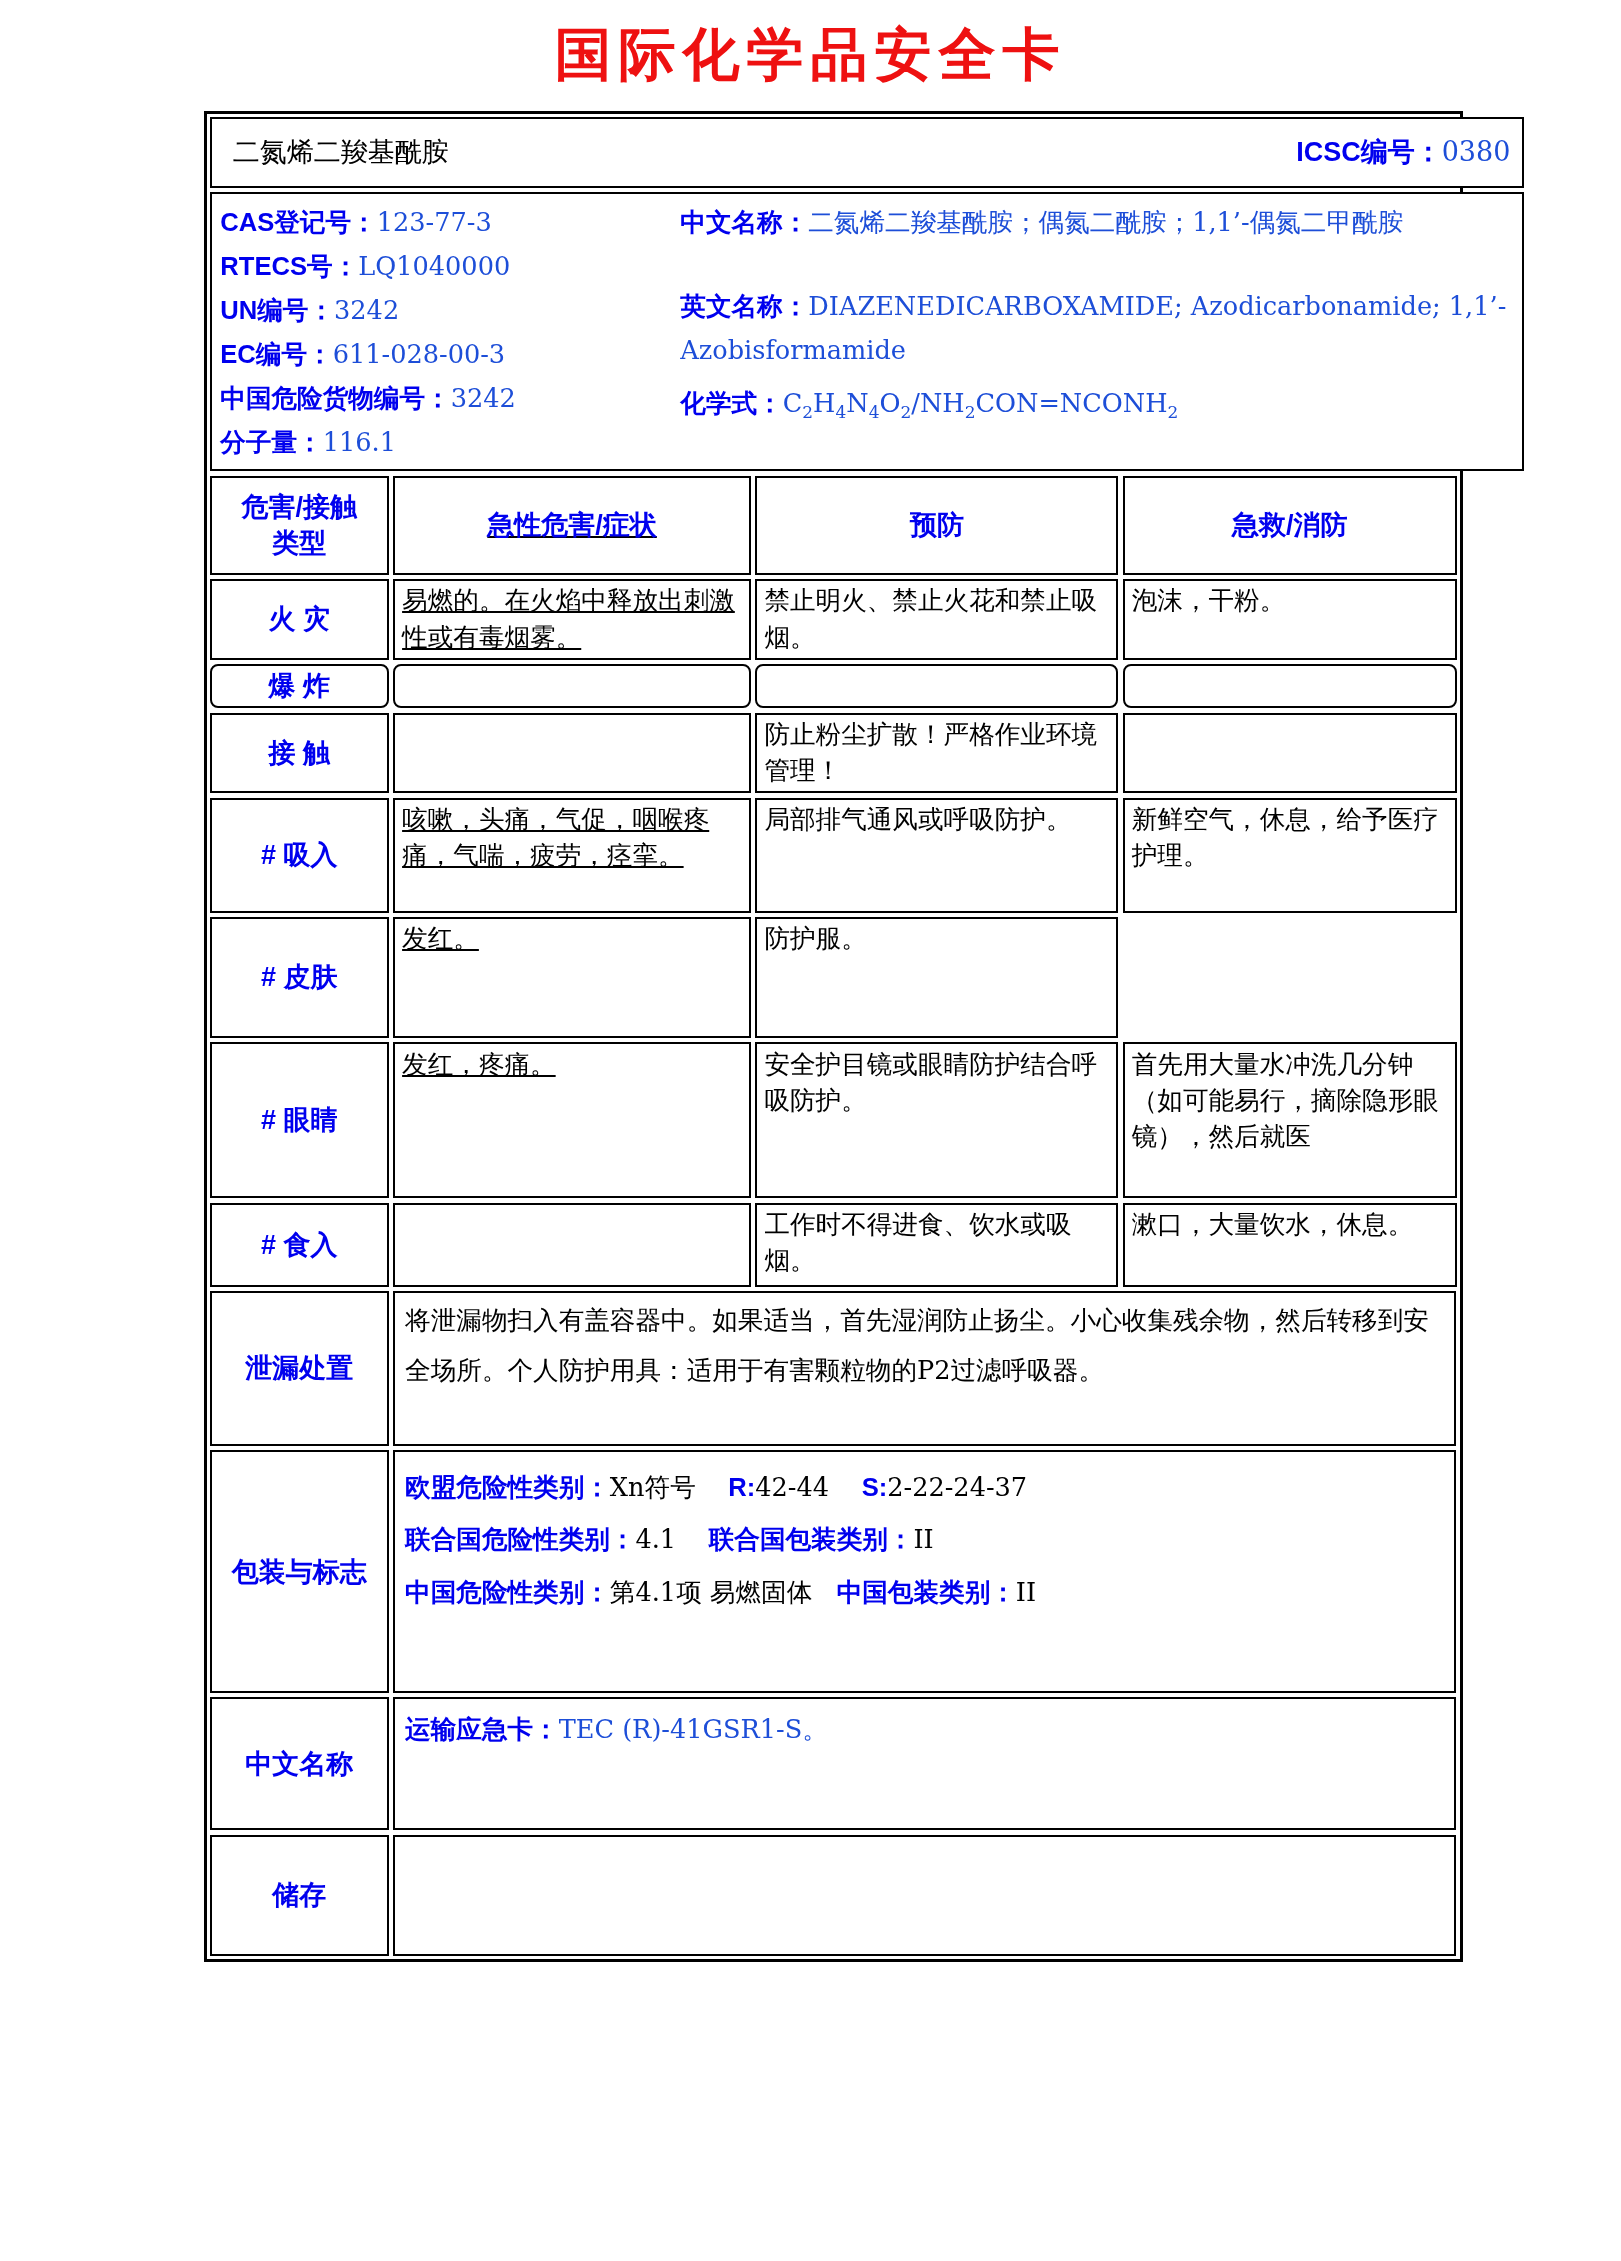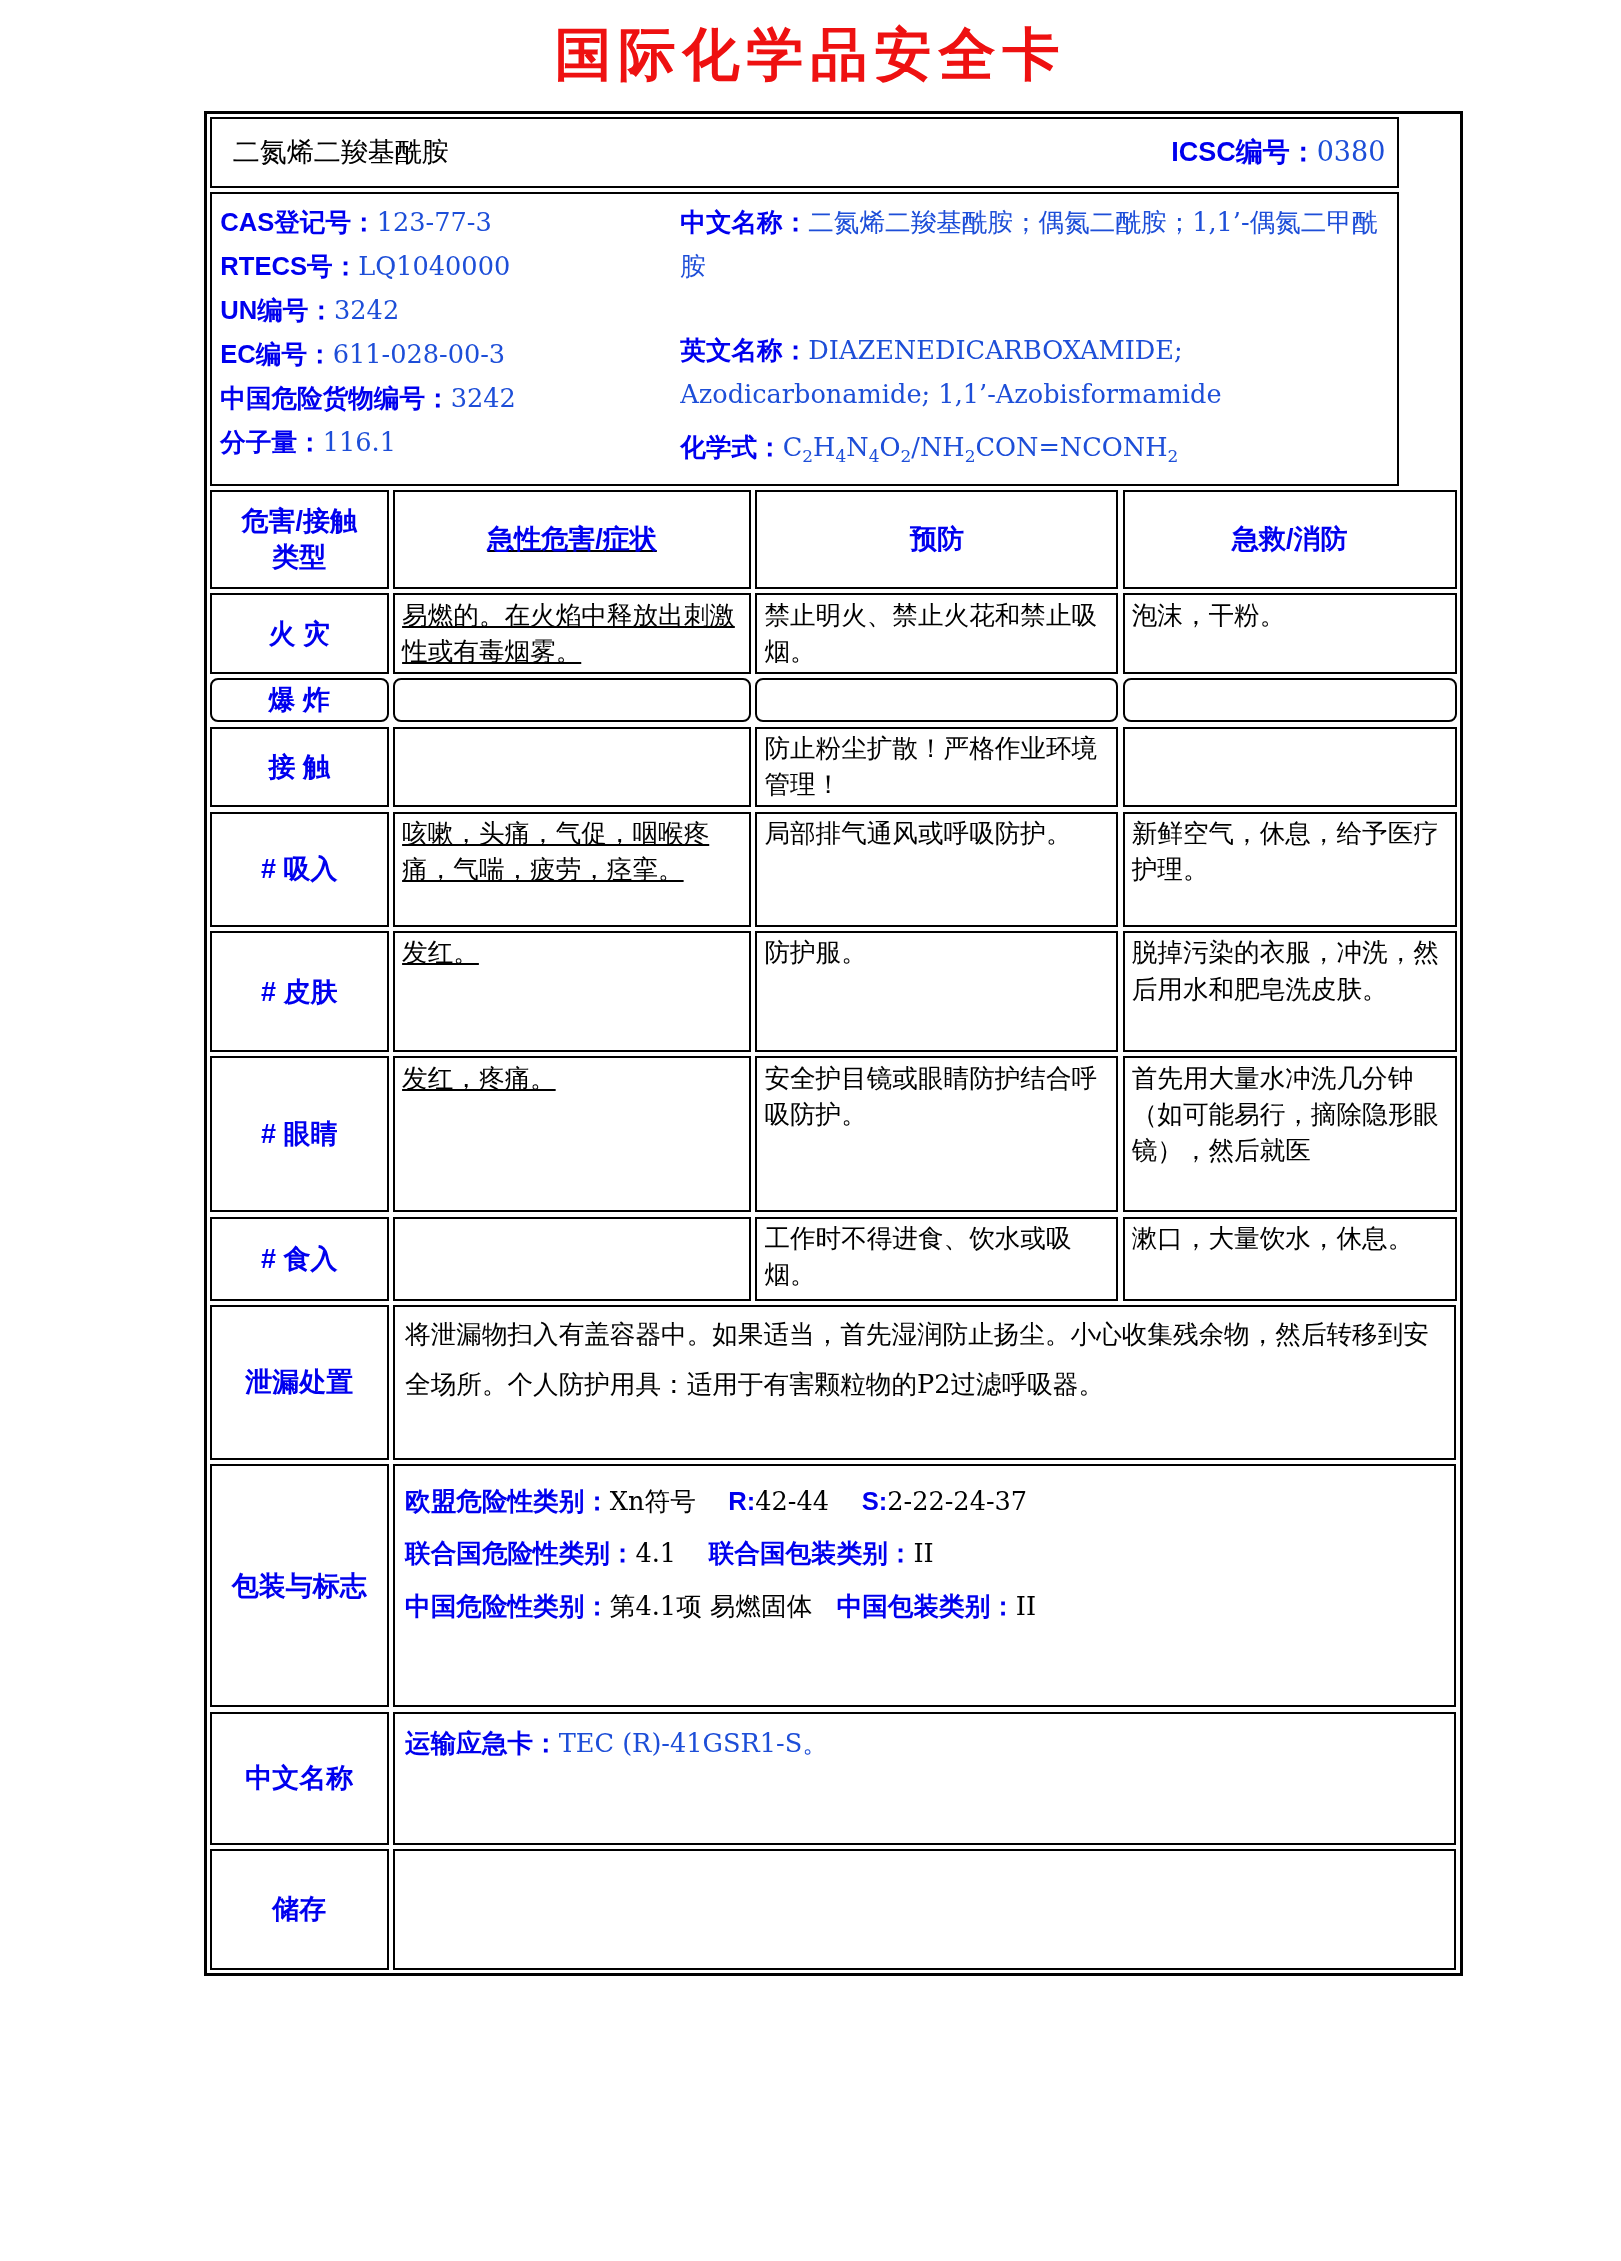--- a/index.html
+++ b/index.html
@@ -33,21 +33,21 @@
     background: #fff;
     flex: none;
     overflow: hidden;
   }
   
   .c1 { width: 179px; }
   .c2 { width: 358px; text-decoration: underline; }
   .c3 { width: 363px; }
   .c4 { width: 334px; }
   .cwide { width: 1063px; }
-  .cfull { width: 1189px; }
+  .cfull { width: 1314px; }
 
   .lbl {
     color: #0000ee;
     font-weight: bold;
     font-family: "Liberation Sans", sans-serif;
   }
   .val { color: #1d4ed8; }
   .seg-label {
     color: #0000ee;
     font-weight: bold;
@@ -194,21 +194,20 @@
     <div class="cell c1 type-cell"># 吸入</div>
     <div class="cell c2 body-cell">咳嗽，头痛，气促，咽喉疼痛，气喘，疲劳，痉挛。</div>
     <div class="cell c3 body-cell">局部排气通风或呼吸防护。</div>
     <div class="cell c4 body-cell">新鲜空气，休息，给予医疗护理。</div>
   </div>
 
   <div class="row r-skin">
     <div class="cell c1 type-cell"># 皮肤</div>
     <div class="cell c2 body-cell">发红。</div>
     <div class="cell c3 body-cell">防护服。</div>
-    <div class="cell c4 body-cell">脱掉污染的衣服，冲洗，然后用水和肥皂洗皮肤。</div>
   </div>
 
   <div class="row r-eye">
     <div class="cell c1 type-cell"># 眼睛</div>
     <div class="cell c2 body-cell">发红，疼痛。</div>
     <div class="cell c3 body-cell">安全护目镜或眼睛防护结合呼吸防护。</div>
     <div class="cell c4 body-cell">首先用大量水冲洗几分钟（如可能易行，摘除隐形眼镜），然后就医</div>
   </div>
 
   <div class="row r-ing">

